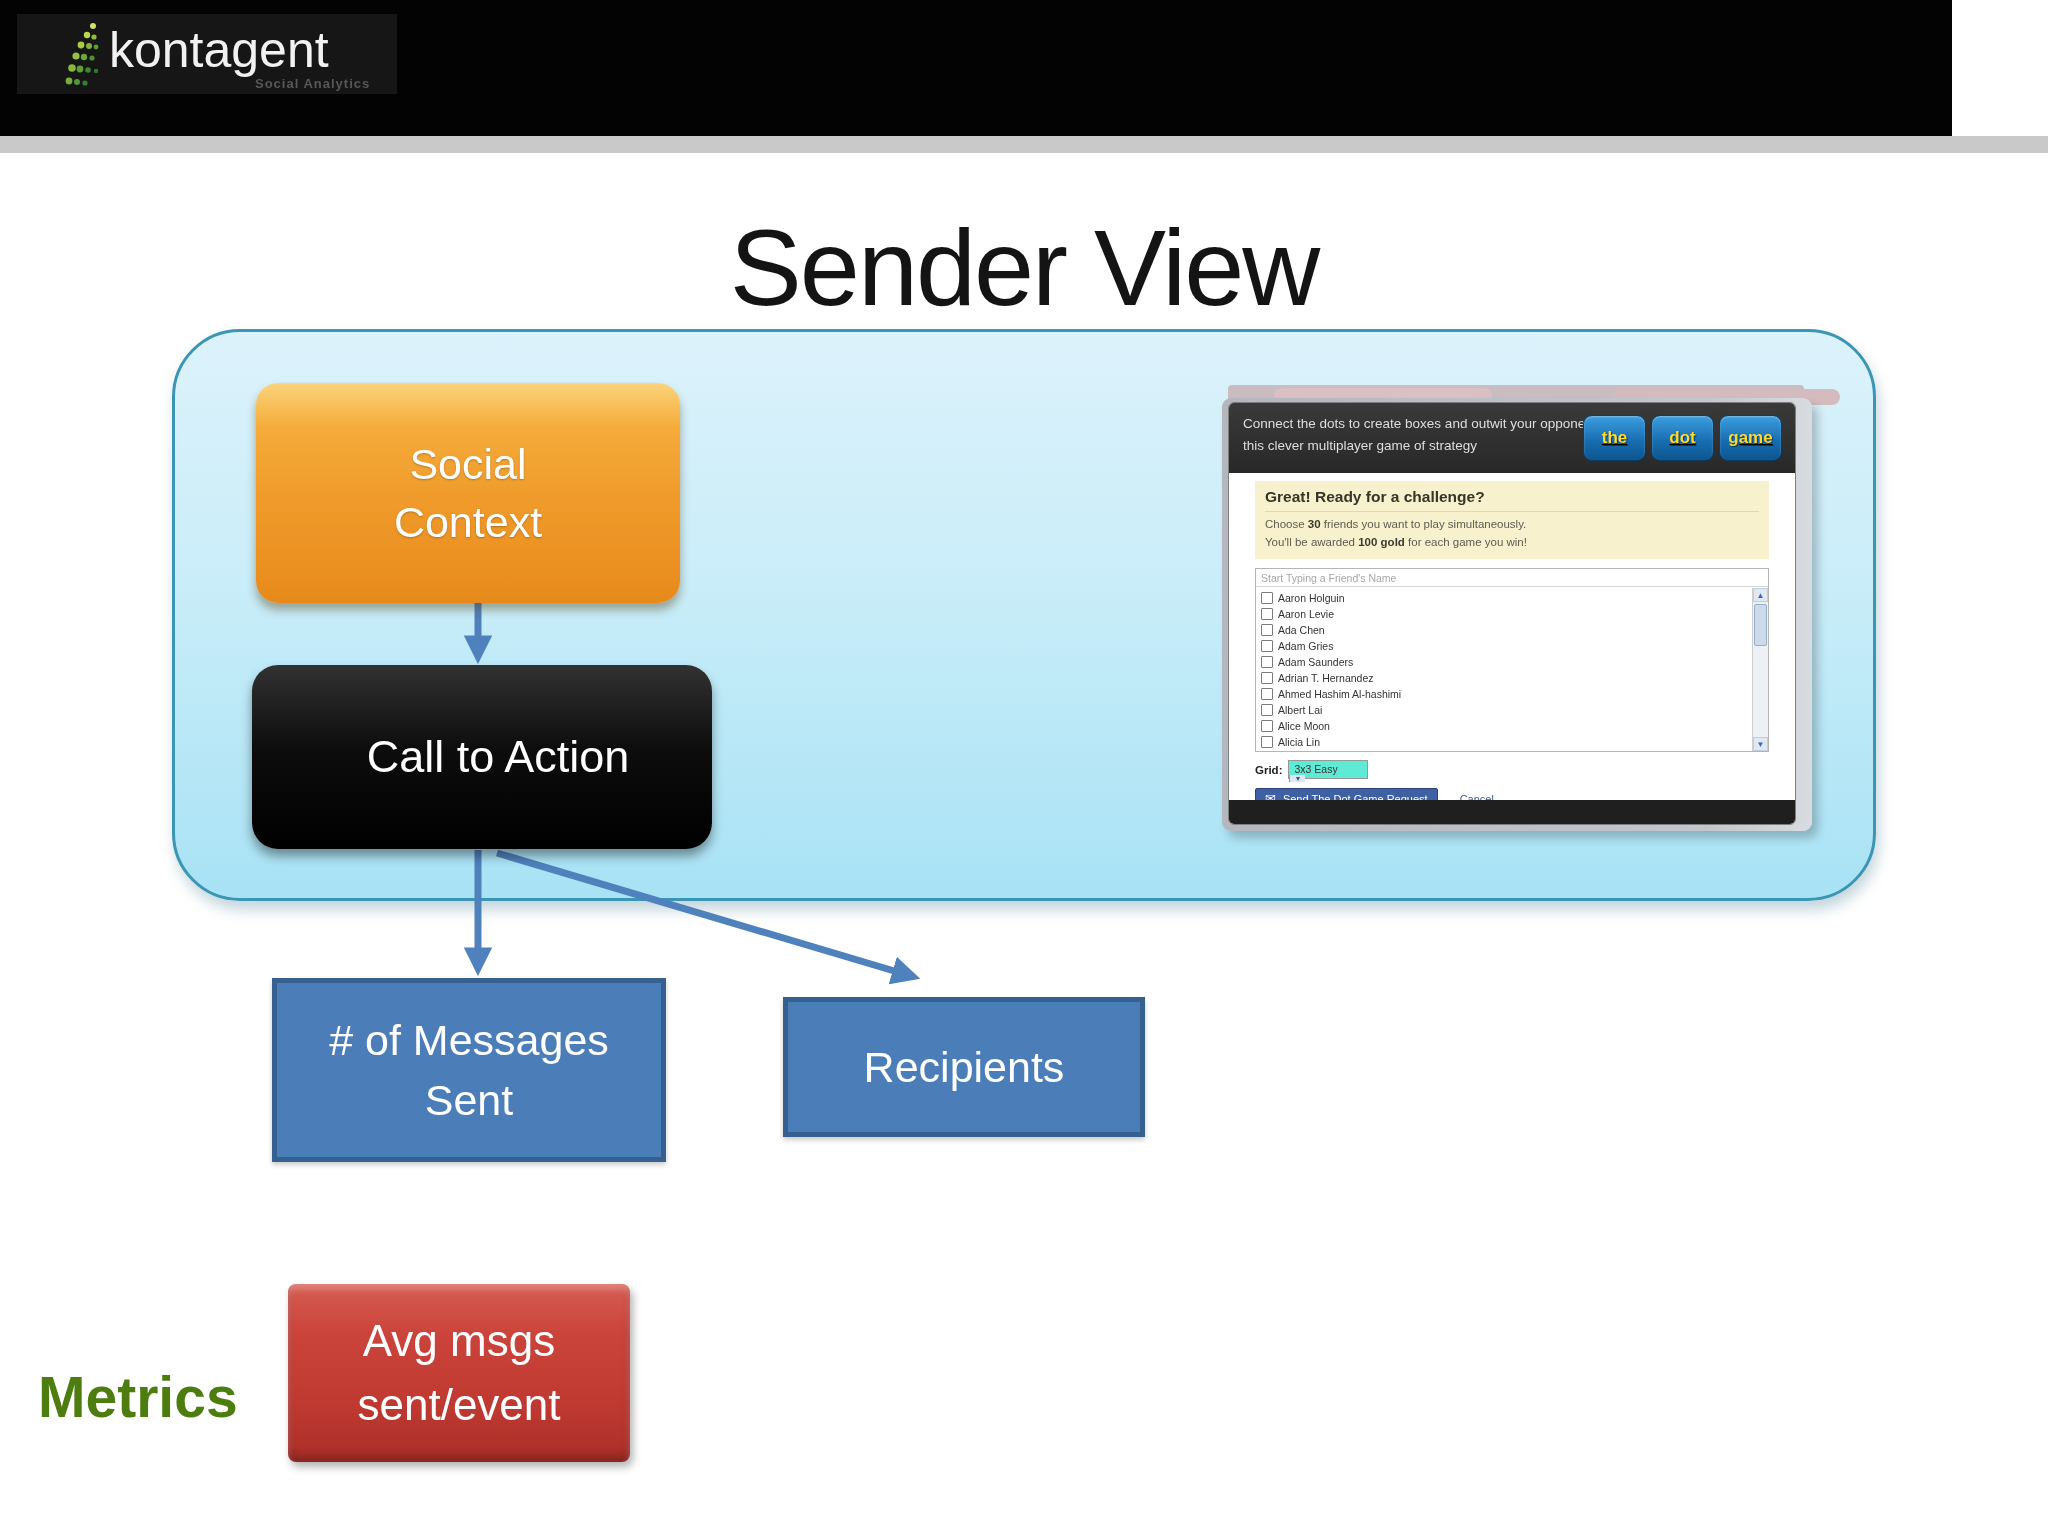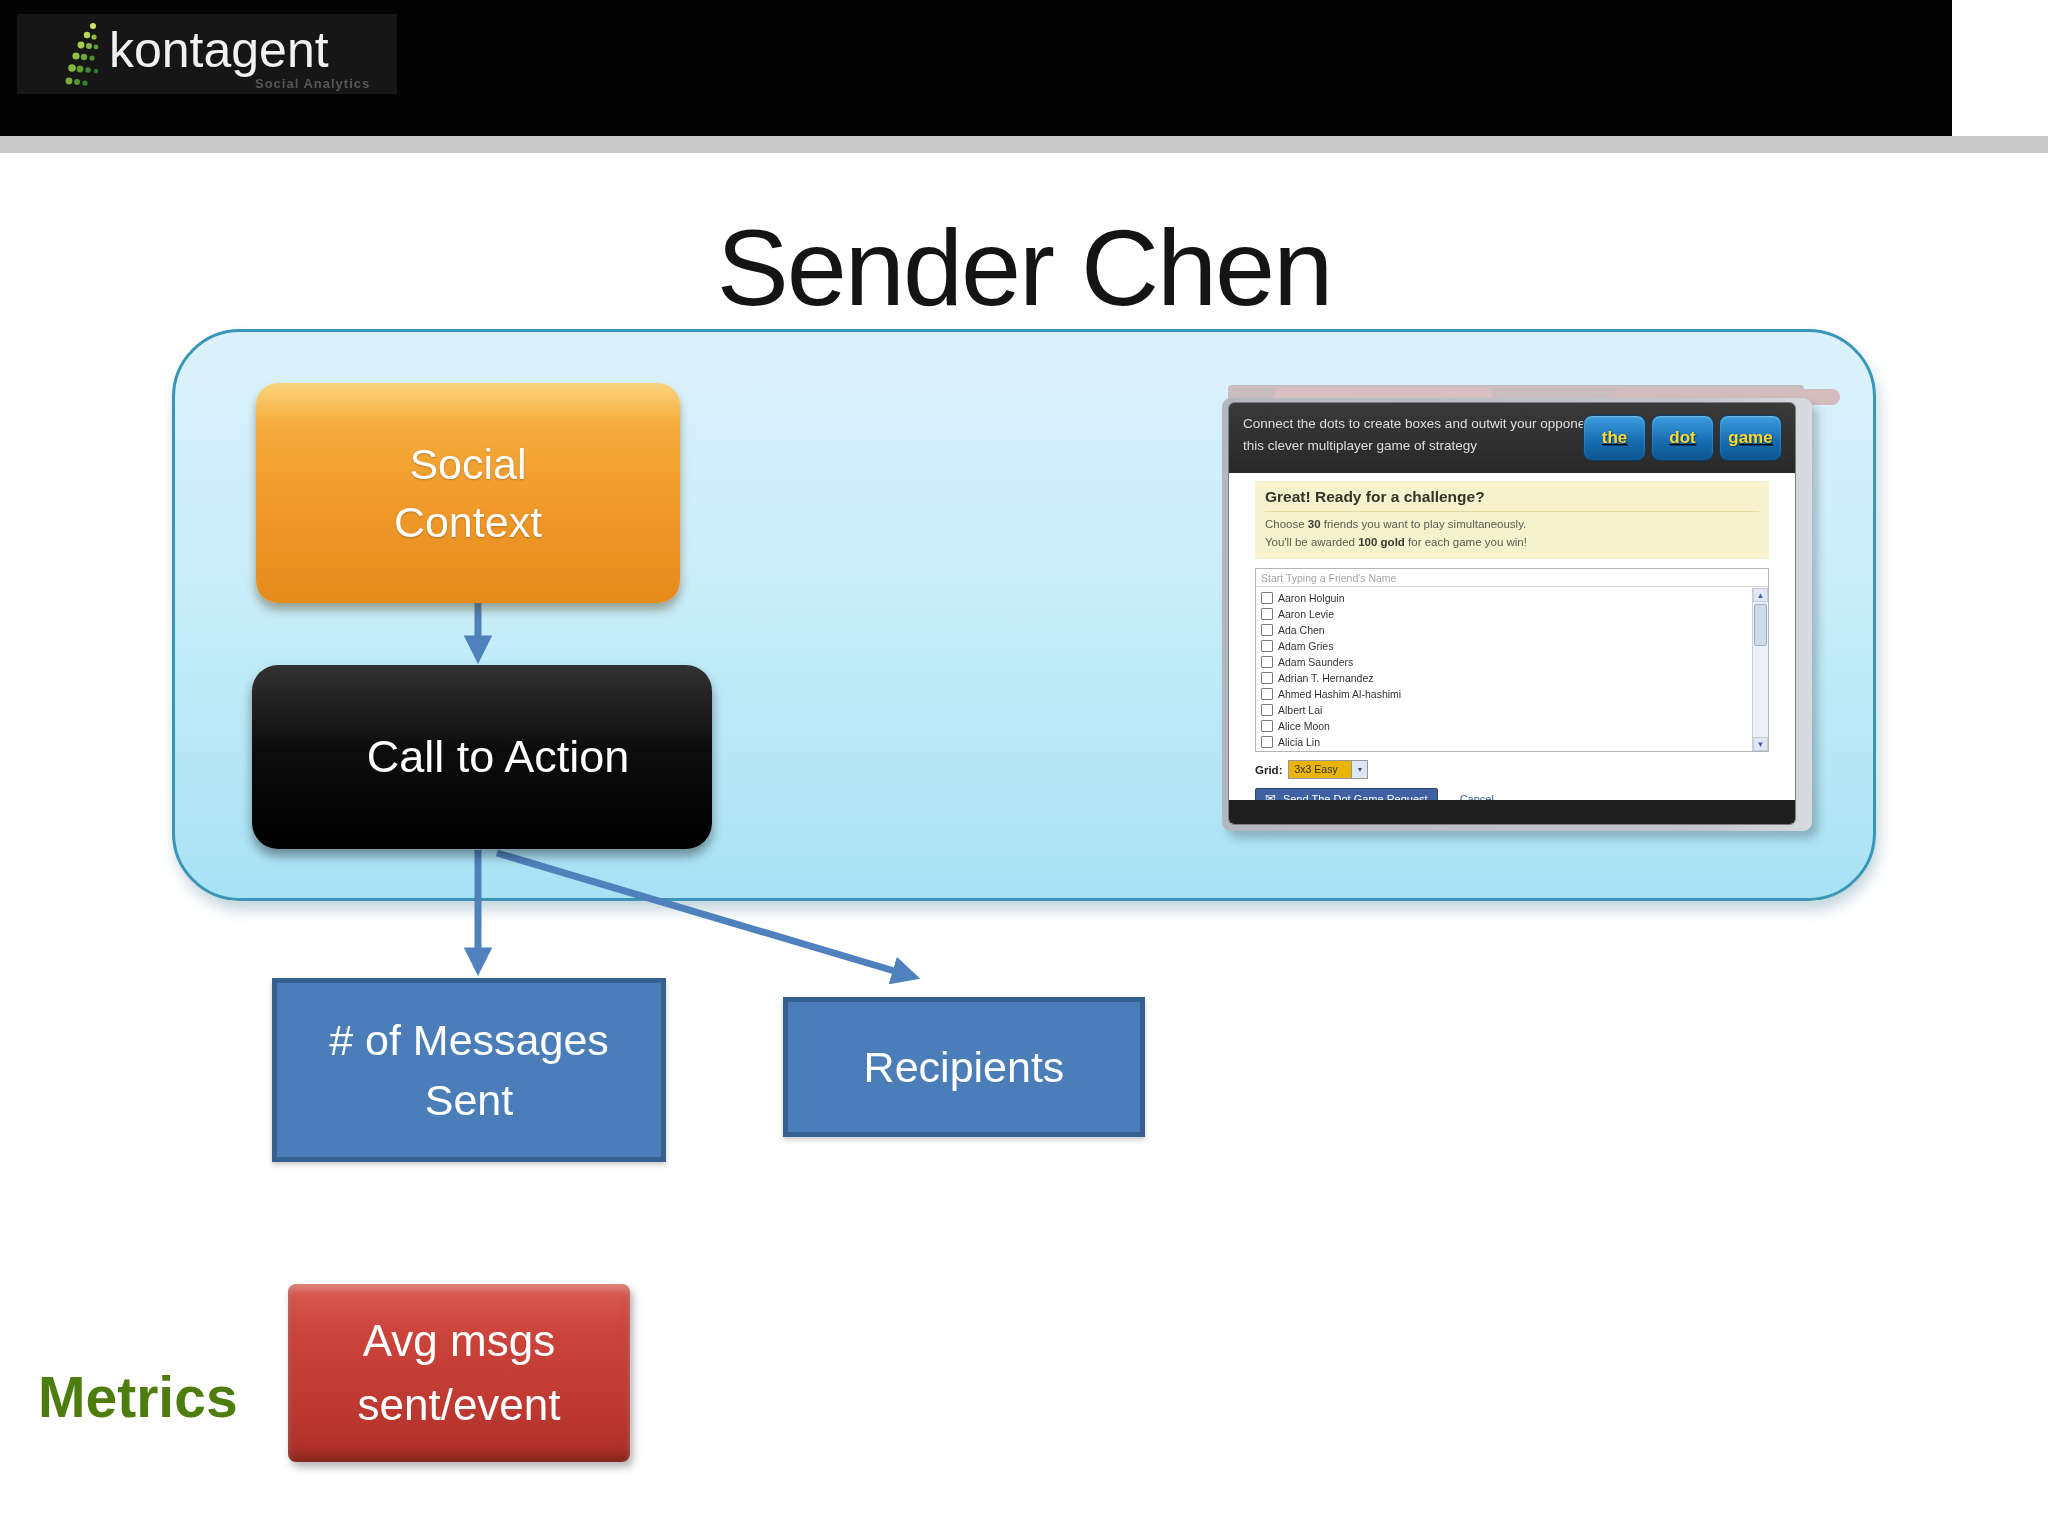--- a/index.html
+++ b/index.html
@@ -77,21 +77,21 @@
   .cbox{width:10px;height:10px;border:1px solid #7c7c7c;background:#fff;border-radius:1px;flex:0 0 auto;}
   .scrollbar{position:absolute;right:0;top:19px;bottom:0;width:15px;background:#edf1f5;border-left:1px solid #cfcfcf;}
   .sb-btn{position:absolute;left:0;right:0;height:14px;background:#e1e8f1;border:1px solid #c2cedd;
     font-size:8px;color:#3c62c4;display:flex;align-items:center;justify-content:center;box-sizing:border-box;}
   .sb-up{top:0;}
   .sb-down{bottom:0;}
   .sb-thumb{position:absolute;left:1px;right:1px;top:16px;height:40px;background:#ccdaea;
     border:1px solid #97b0cd;border-radius:2px;}
   .grid-row{margin-top:8px;display:flex;align-items:center;gap:6px;}
   .grid-label{font-size:11.5px;font-weight:bold;color:#222;}
-  .grid-select{width:78px;height:17px;border:1px solid #979797;background:#eab308;display:flex;align-items:stretch;}
+  .grid-select{width:78px;height:17px;border:1px solid #979797;background:#5eead4;display:flex;align-items:stretch;flex-direction:column;}
   .grid-value{flex:1;font-size:10.5px;color:#333;padding:2px 0 0 5px;}
   .grid-dd{width:15px;background:#dde7f3;border-left:1px solid #979797;display:flex;align-items:center;
     justify-content:center;font-size:7px;color:#44557a;}
   .btn-row{margin-top:9px;display:flex;align-items:center;gap:22px;}
   .send-btn{height:19px;background:#4060a4;border:1px solid #2a4479;border-radius:2px;color:#fff;
     font-size:11px;padding:0 9px;display:flex;align-items:center;gap:7px;}
   .env-icon{font-size:13px;line-height:1;}
   .cancel-link{font-size:11px;color:#3c5a99;text-decoration:underline;}
   .fb-footer{position:absolute;left:0;right:0;bottom:0;height:24px;background:#1f1f1f;}
 </style>
@@ -119,21 +119,21 @@
         <circle cx="6" cy="60" r="3.4" fill="#79ad3c"></circle>
           <circle cx="14" cy="61" r="3" fill="#529637"></circle>
           <circle cx="22" cy="62" r="2.6" fill="#357f2e"></circle>
       </svg>
       <span class="logo-text">kontagent</span>
       <span class="abs logo-tagline">Social Analytics</span>
     </div>
   </div>
   <div class="abs gray-strip"></div>
 
-  <div class="abs slide-title">Sender Chen</div>
+  <div class="abs slide-title">Sender View</div>
 
   <div class="abs big-container"></div>
 
   <svg class="abs arrow-layer" width="2048" height="1536" viewBox="0 0 2048 1536">
     <defs>
       <marker id="ah" viewBox="0 0 10 10" refX="3" refY="5" markerWidth="4.1" markerHeight="4.1" orient="auto">
         <path d="M0,0 L10,5 L0,10 Z" fill="#4f81bd"></path>
       </marker>
     </defs>
     <path d="M478,582 L478,644" stroke="#4f81bd" stroke-width="7" fill="none" marker-end="url(#ah)"></path>

